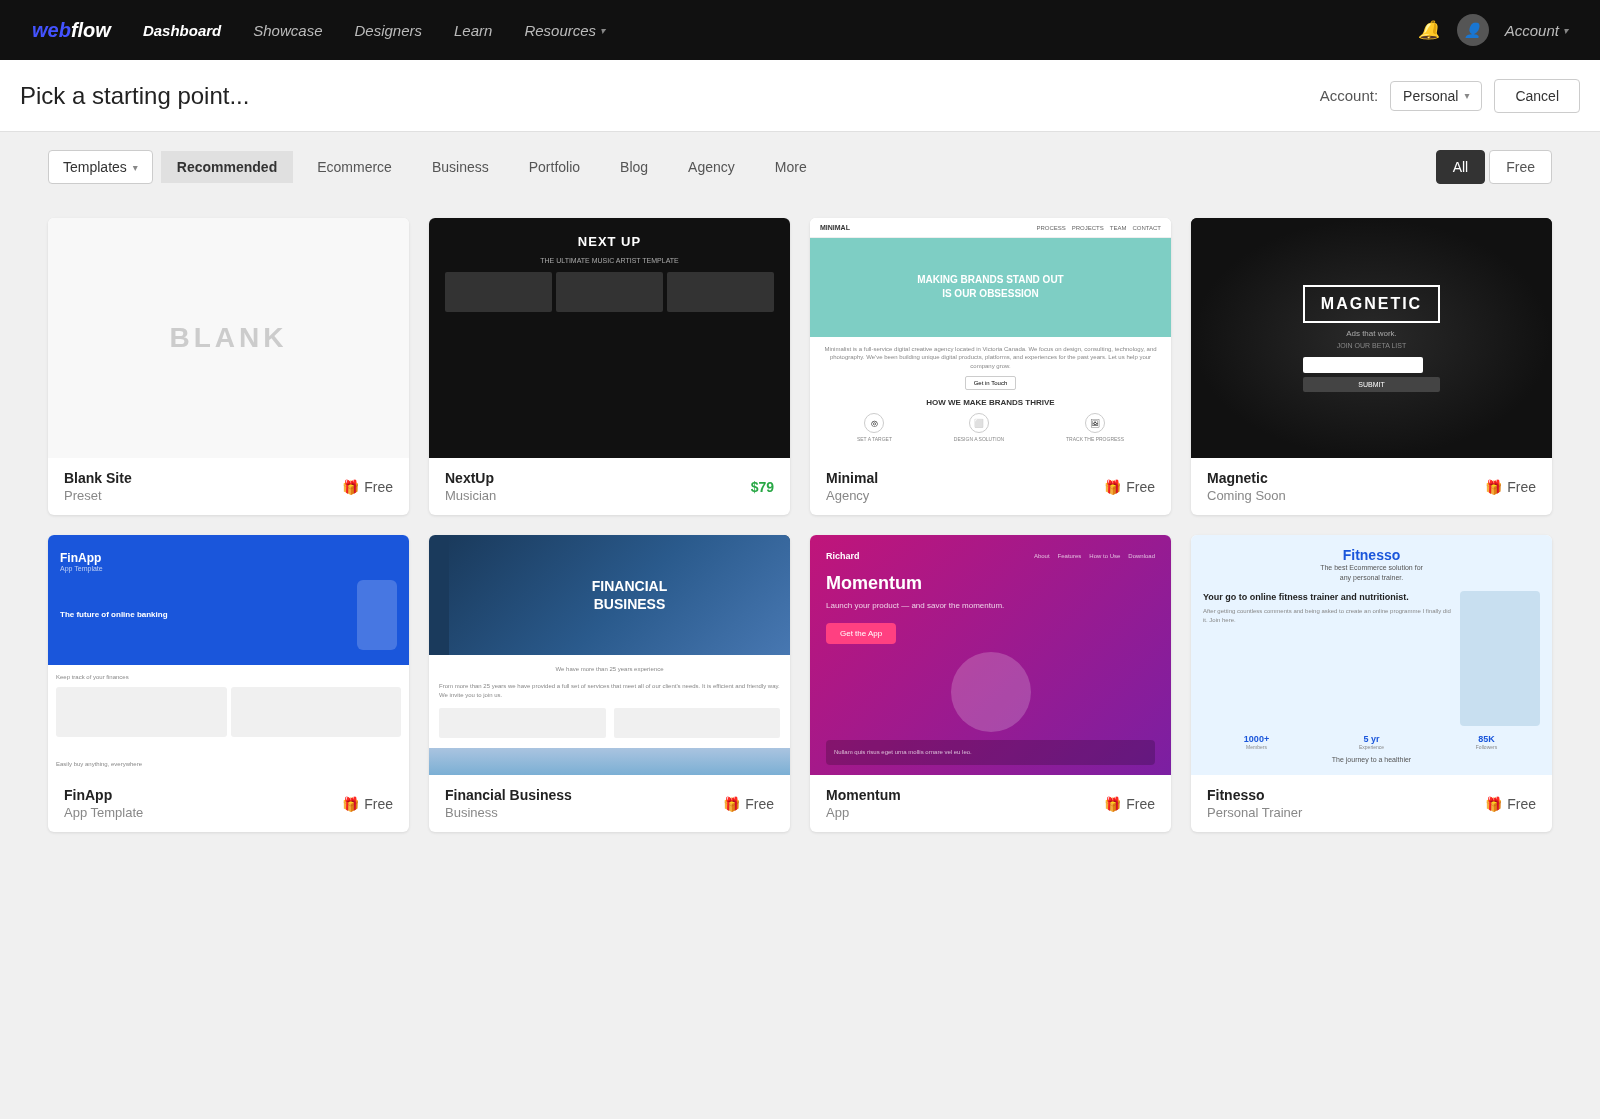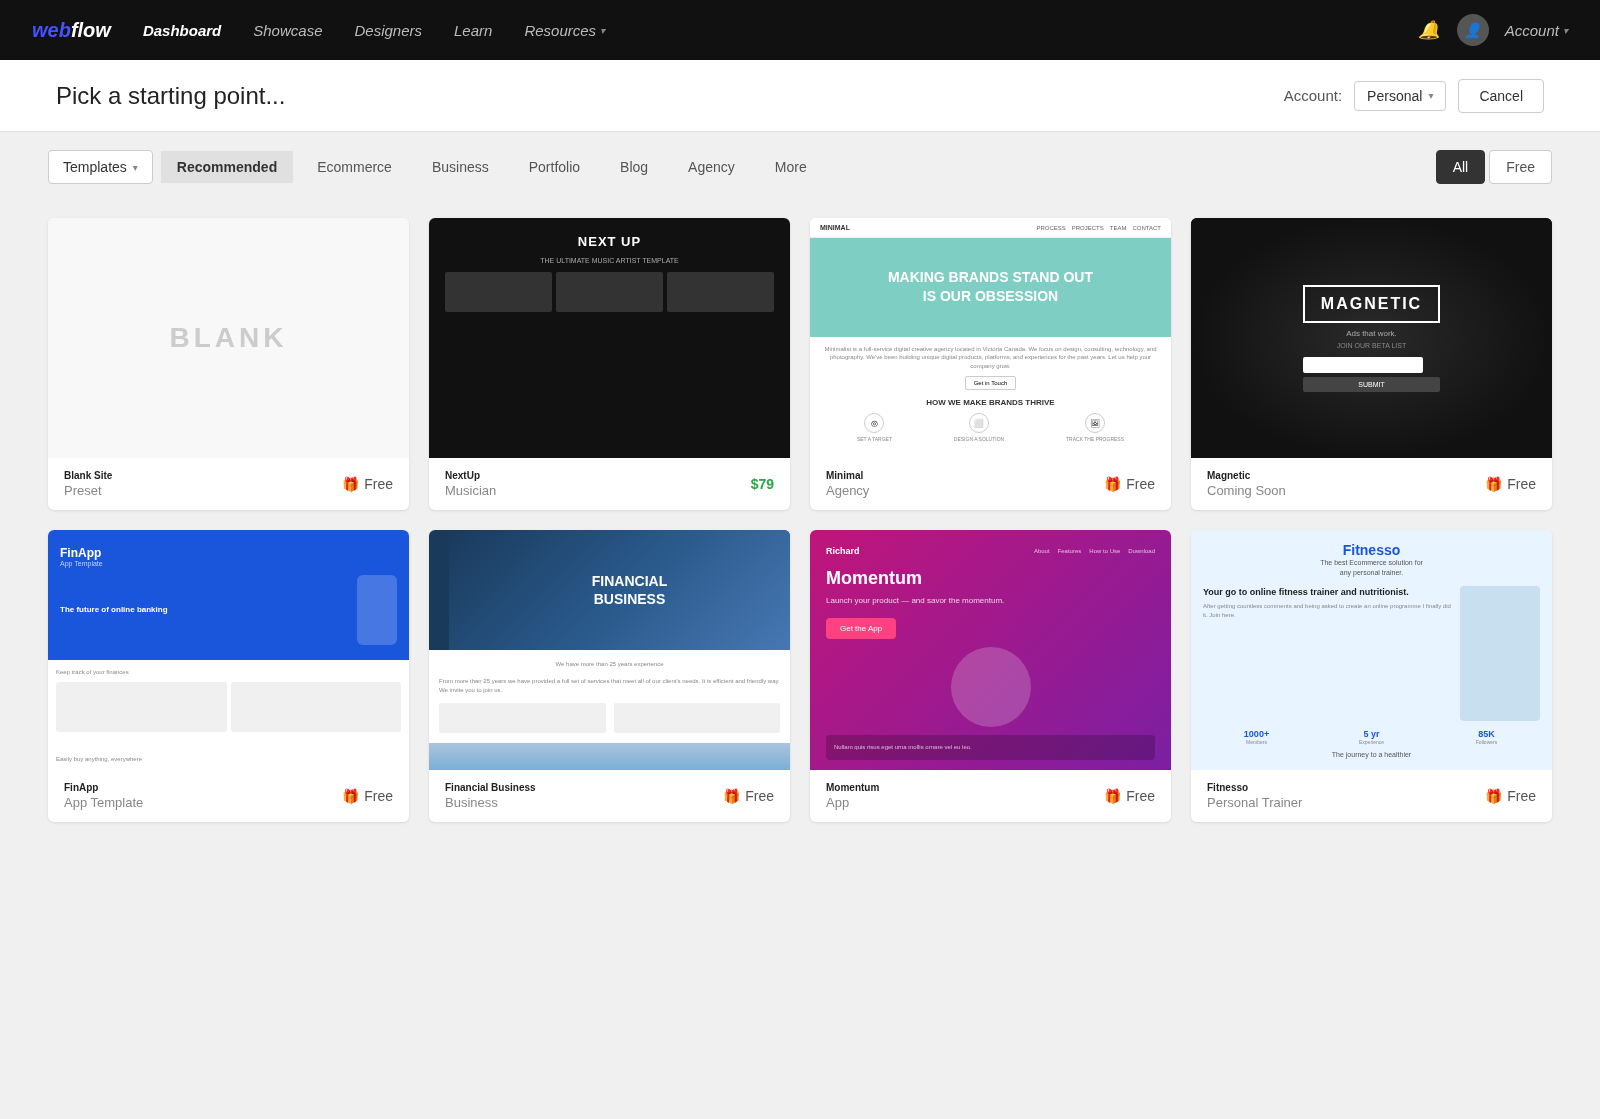--- a/index.html
+++ b/index.html
@@ -22,21 +22,21 @@
     .nav-link.active { color: #fff; font-weight: 600; }
     .nav-link-resources { display: flex; align-items: center; gap: 4px; }
     .navbar-right { display: flex; align-items: center; gap: 16px; }
     .bell-icon { color: #bbb; font-size: 18px; cursor: pointer; }
     .avatar { width: 32px; height: 32px; border-radius: 50%; background: #555; display: flex; align-items: center; justify-content: center; color: #fff; font-size: 14px; }
     .account-nav { color: #bbb; font-size: 15px; display: flex; align-items: center; gap: 4px; cursor: pointer; }
 
     
     .page-header {
       background: #fff;
-      padding: 0 56px;
+      padding: 0 20px;
       height: 72px;
       display: flex;
       align-items: center;
       justify-content: space-between;
       border-bottom: 1px solid #e0e0e0;
     }
     .page-title { font-size: 24px; color: #222; font-weight: 400; }
     .header-right { display: flex; align-items: center; gap: 12px; }
     .account-label { font-size: 15px; color: #555; }
     .account-dropdown {
@@ -137,21 +137,21 @@
       overflow: hidden;
       position: relative;
     }
 
     .template-footer {
       padding: 12px 16px;
       display: flex;
       align-items: center;
       justify-content: space-between;
     }
-    .template-info .template-name { font-size: 10px; font-weight: 600; color: #222; }
+    .template-info .template-name { font-size: 14px; font-weight: 600; color: #222; }
     .template-info .template-cat { font-size: 13px; color: #888; margin-top: 2px; }
     .template-price { font-size: 14px; color: #555; display: flex; align-items: center; gap: 4px; }
     .template-price.paid { color: #28a745; font-weight: 600; }
 
     
     .blank-preview {
       background: #f8f8f8;
       display: flex;
       align-items: center;
       justify-content: center;
@@ -213,21 +213,21 @@
     .minimal-nav-links { display: flex; gap: 6px; }
     .minimal-nav-link { font-size: 6px; color: #666; }
     .minimal-hero {
       background: #7ecec4;
       flex: 1;
       display: flex;
       align-items: center;
       justify-content: center;
       padding: 12px;
     }
-    .minimal-hero-text { font-size: 14px; font-weight: 700; color: #fff; text-align: center; line-height: 1.4; }
+    .minimal-hero-text { font-size: 10px; font-weight: 700; color: #fff; text-align: center; line-height: 1.4; }
     .minimal-body { padding: 8px; }
     .minimal-body-text { font-size: 6px; color: #888; text-align: center; line-height: 1.4; }
     .minimal-cta { display: flex; justify-content: center; margin-top: 6px; }
     .minimal-cta-btn { background: #fff; border: 1px solid #ccc; font-size: 6px; padding: 3px 8px; border-radius: 2px; }
     .minimal-section-title { font-size: 8px; font-weight: 700; color: #333; text-align: center; margin: 8px 0 6px; }
     .minimal-icons { display: flex; justify-content: space-around; padding: 0 8px 8px; }
     .minimal-icon-item { display: flex; flex-direction: column; align-items: center; gap: 3px; }
     .minimal-icon-circle { width: 20px; height: 20px; border-radius: 50%; border: 1px solid #ccc; display: flex; align-items: center; justify-content: center; font-size: 8px; }
     .minimal-icon-label { font-size: 5px; color: #888; }
 

